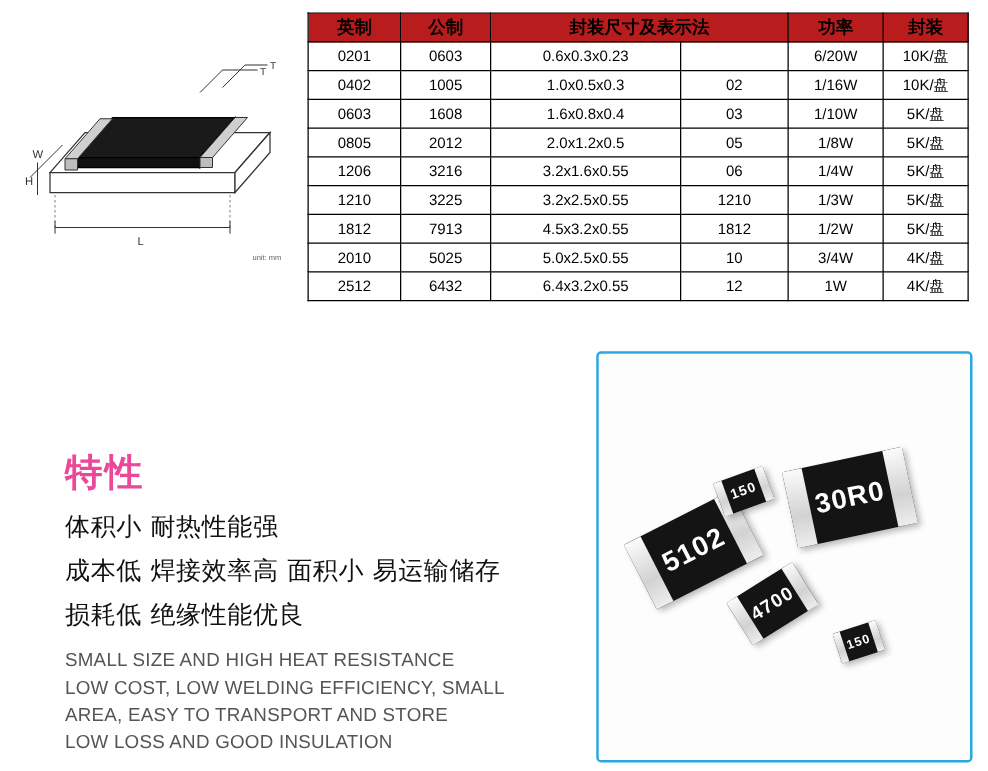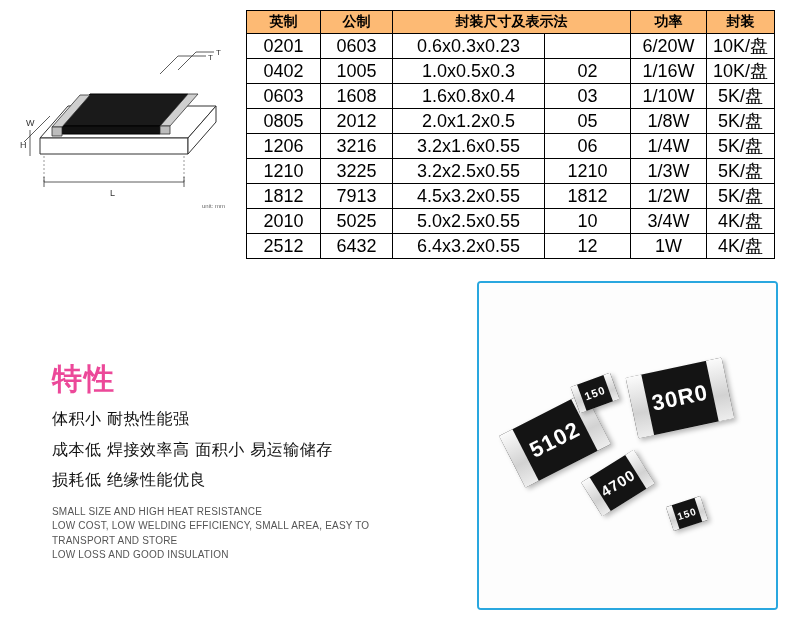--- a/index.html
+++ b/index.html
@@ -25,21 +25,21 @@
   }
   table.spec {
     border-collapse: collapse;
     width: 100%;
     table-layout: fixed;
   }
   table.spec td, table.spec th {
     border: 1px solid #000;
     text-align: center;
     font-family: "Liberation Sans", sans-serif;
-    font-size: 18px;
+    font-size: 12px;
     height: 22px;
     padding: 0 2px;
     font-weight: normal;
     white-space: nowrap;
   }
   table.spec th {
     font-weight: bold;
     font-size: 14px;
   }
   .col-imp { width: 74px; }
@@ -52,21 +52,21 @@
   td.dim, td.code {
     text-align: center;
   }
   td.code {
     text-align: center;
   }
   td.pow, td.pack {
     text-align: left;
     padding-left: 6px;
   }
-  tr.head th { background: #fdba74; }
+  tr.head th { background: #b91c1c; }
 
   
   .drawing {
     position: absolute;
     left: 10px;
     top: 30px;
     width: 226px;
     height: 180px;
   }
   .drawing svg { display: block; }
@@ -82,32 +82,32 @@
     font-family: "DejaVu Sans", sans-serif;
     font-size: 30px;
     font-weight: bold;
     color: #ec4899;
     letter-spacing: 2px;
     margin: 0 0 16px 0;
     line-height: 1;
   }
   .feat-line {
     font-family: "DejaVu Sans", sans-serif;
-    font-size: 16px;
+    font-size: 20px;
     color: #111;
     margin-bottom: 13px;
     letter-spacing: 0.5px;
     line-height: 1.1;
   }
   .feat-en {
     margin-top: 16px;
   }
   .feat-en div {
     font-family: "Liberation Sans", sans-serif;
-    font-size: 10px;
+    font-size: 15px;
     color: #555;
     letter-spacing: 0.2px;
     line-height: 1.45;
     text-transform: uppercase;
   }
 
   
   .photo-panel {
     position: absolute;
     left: 477px;

